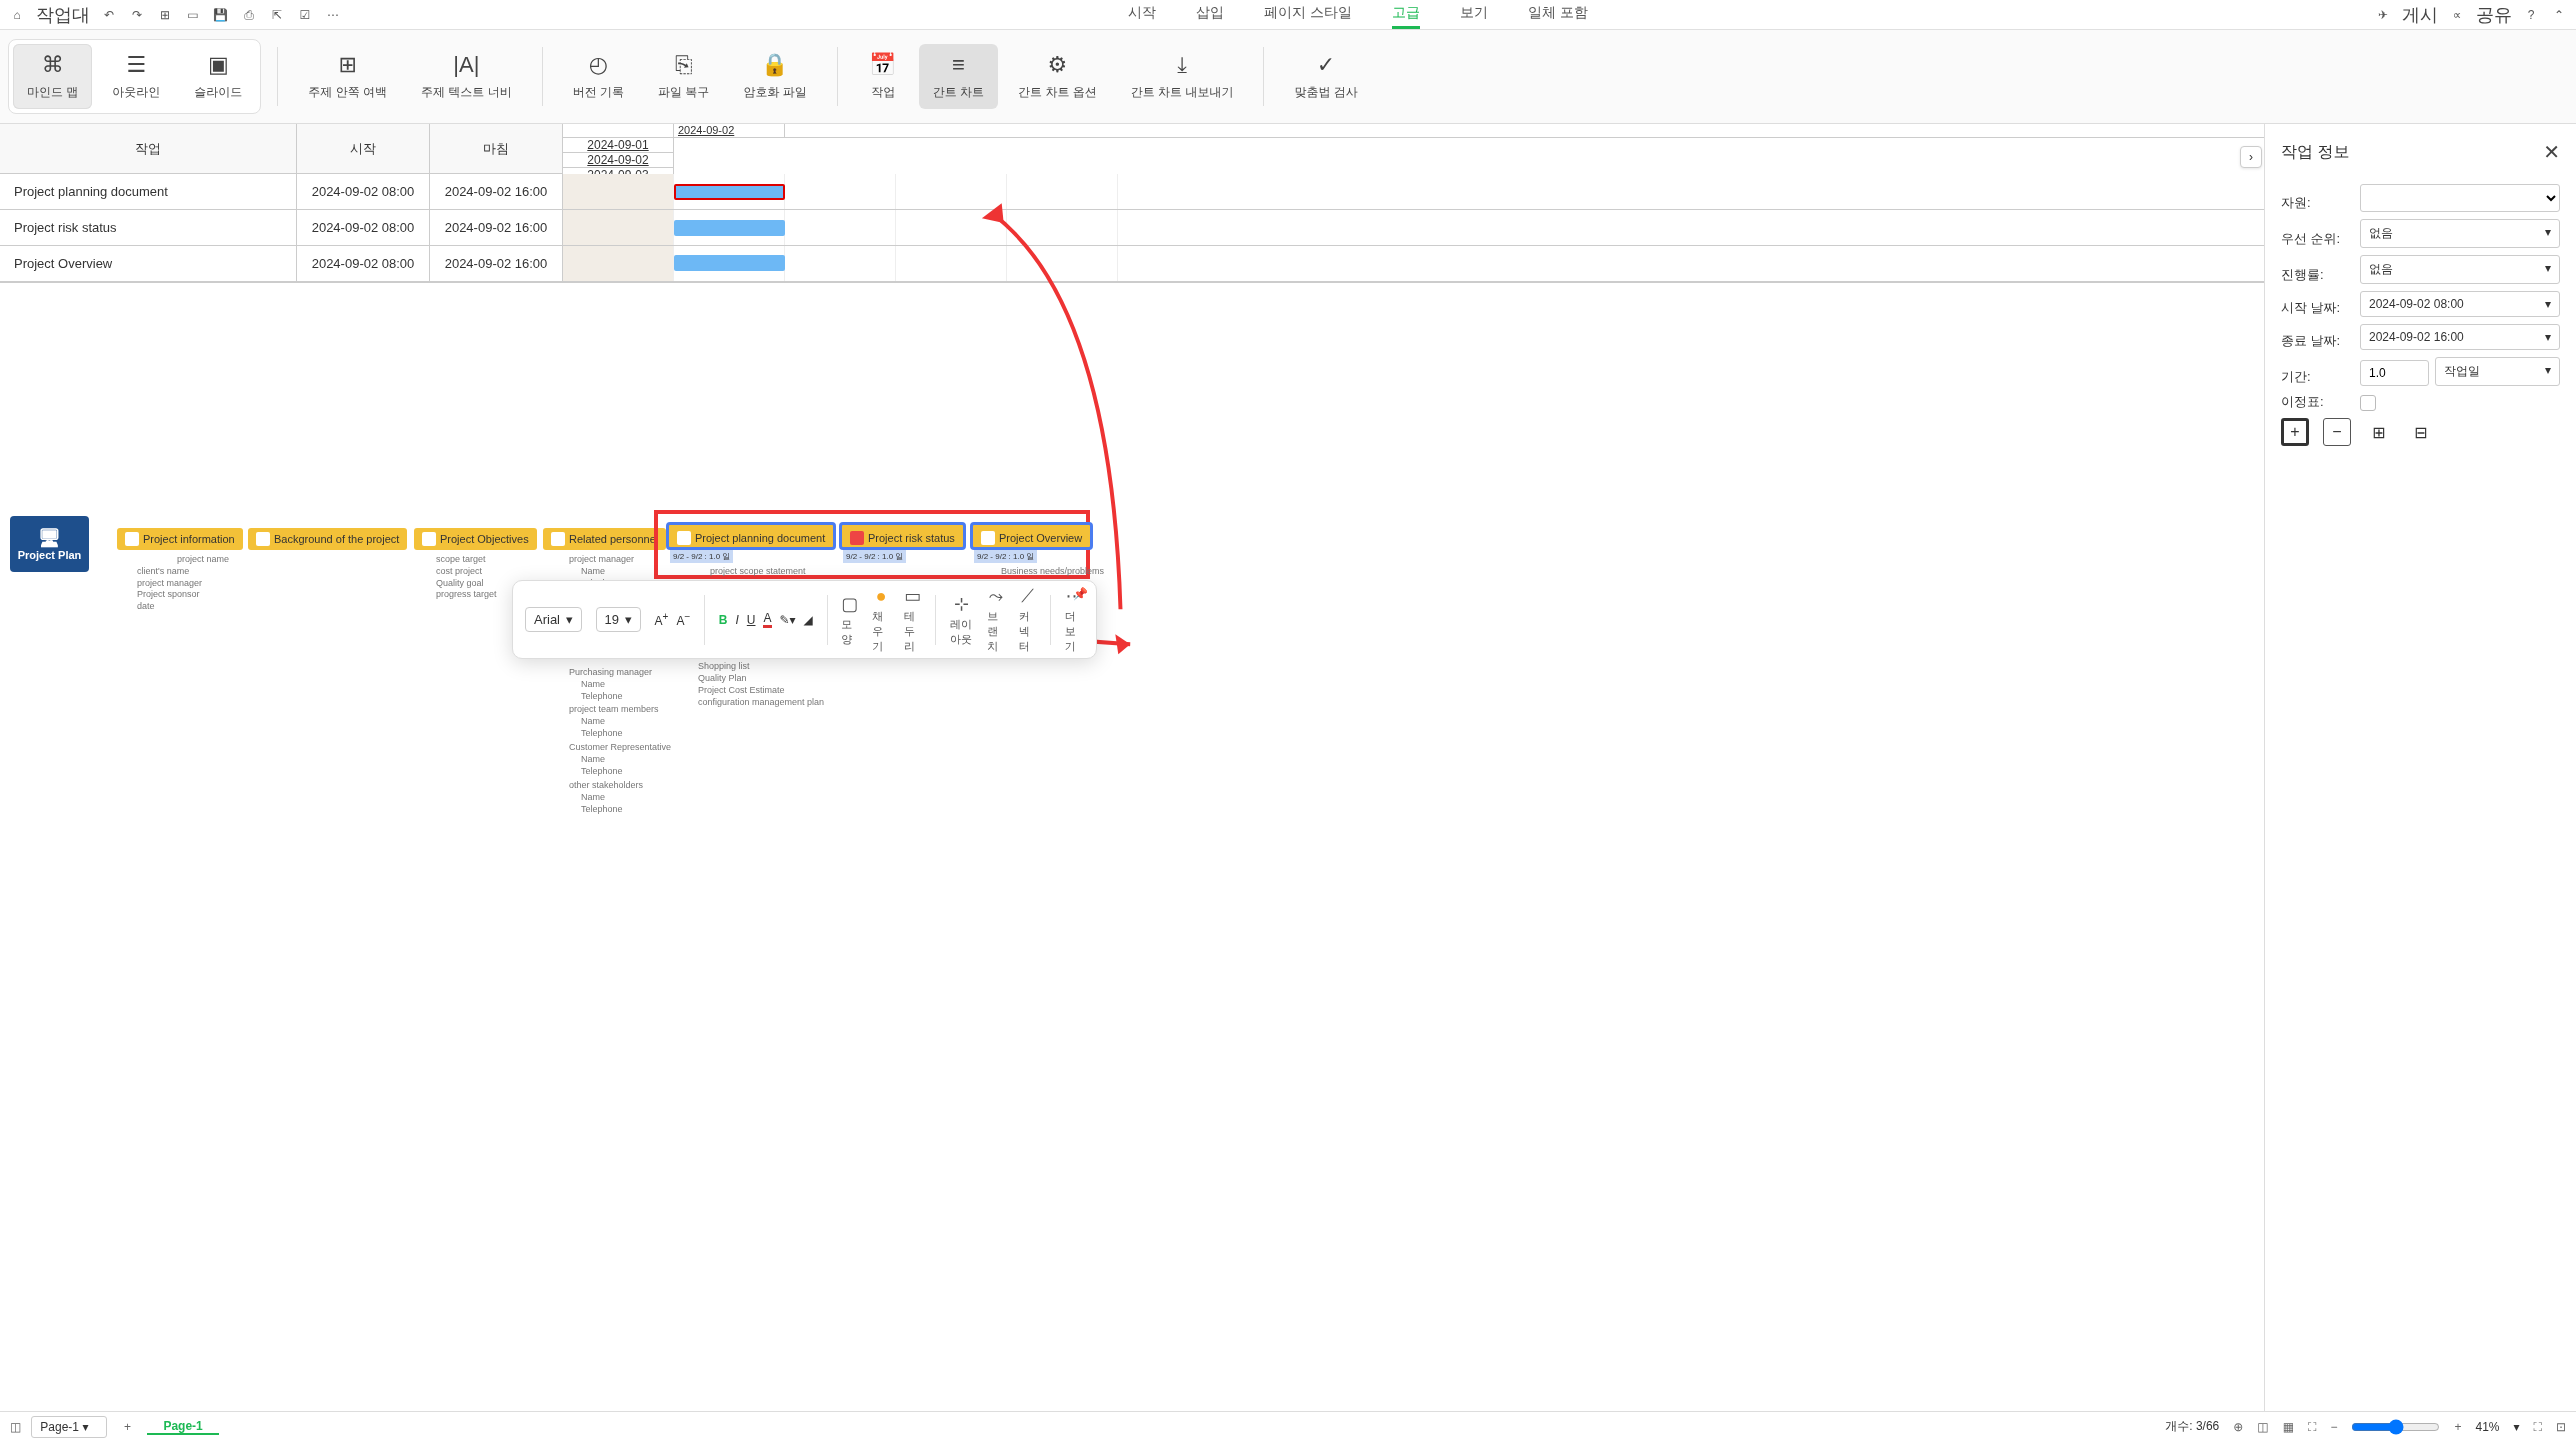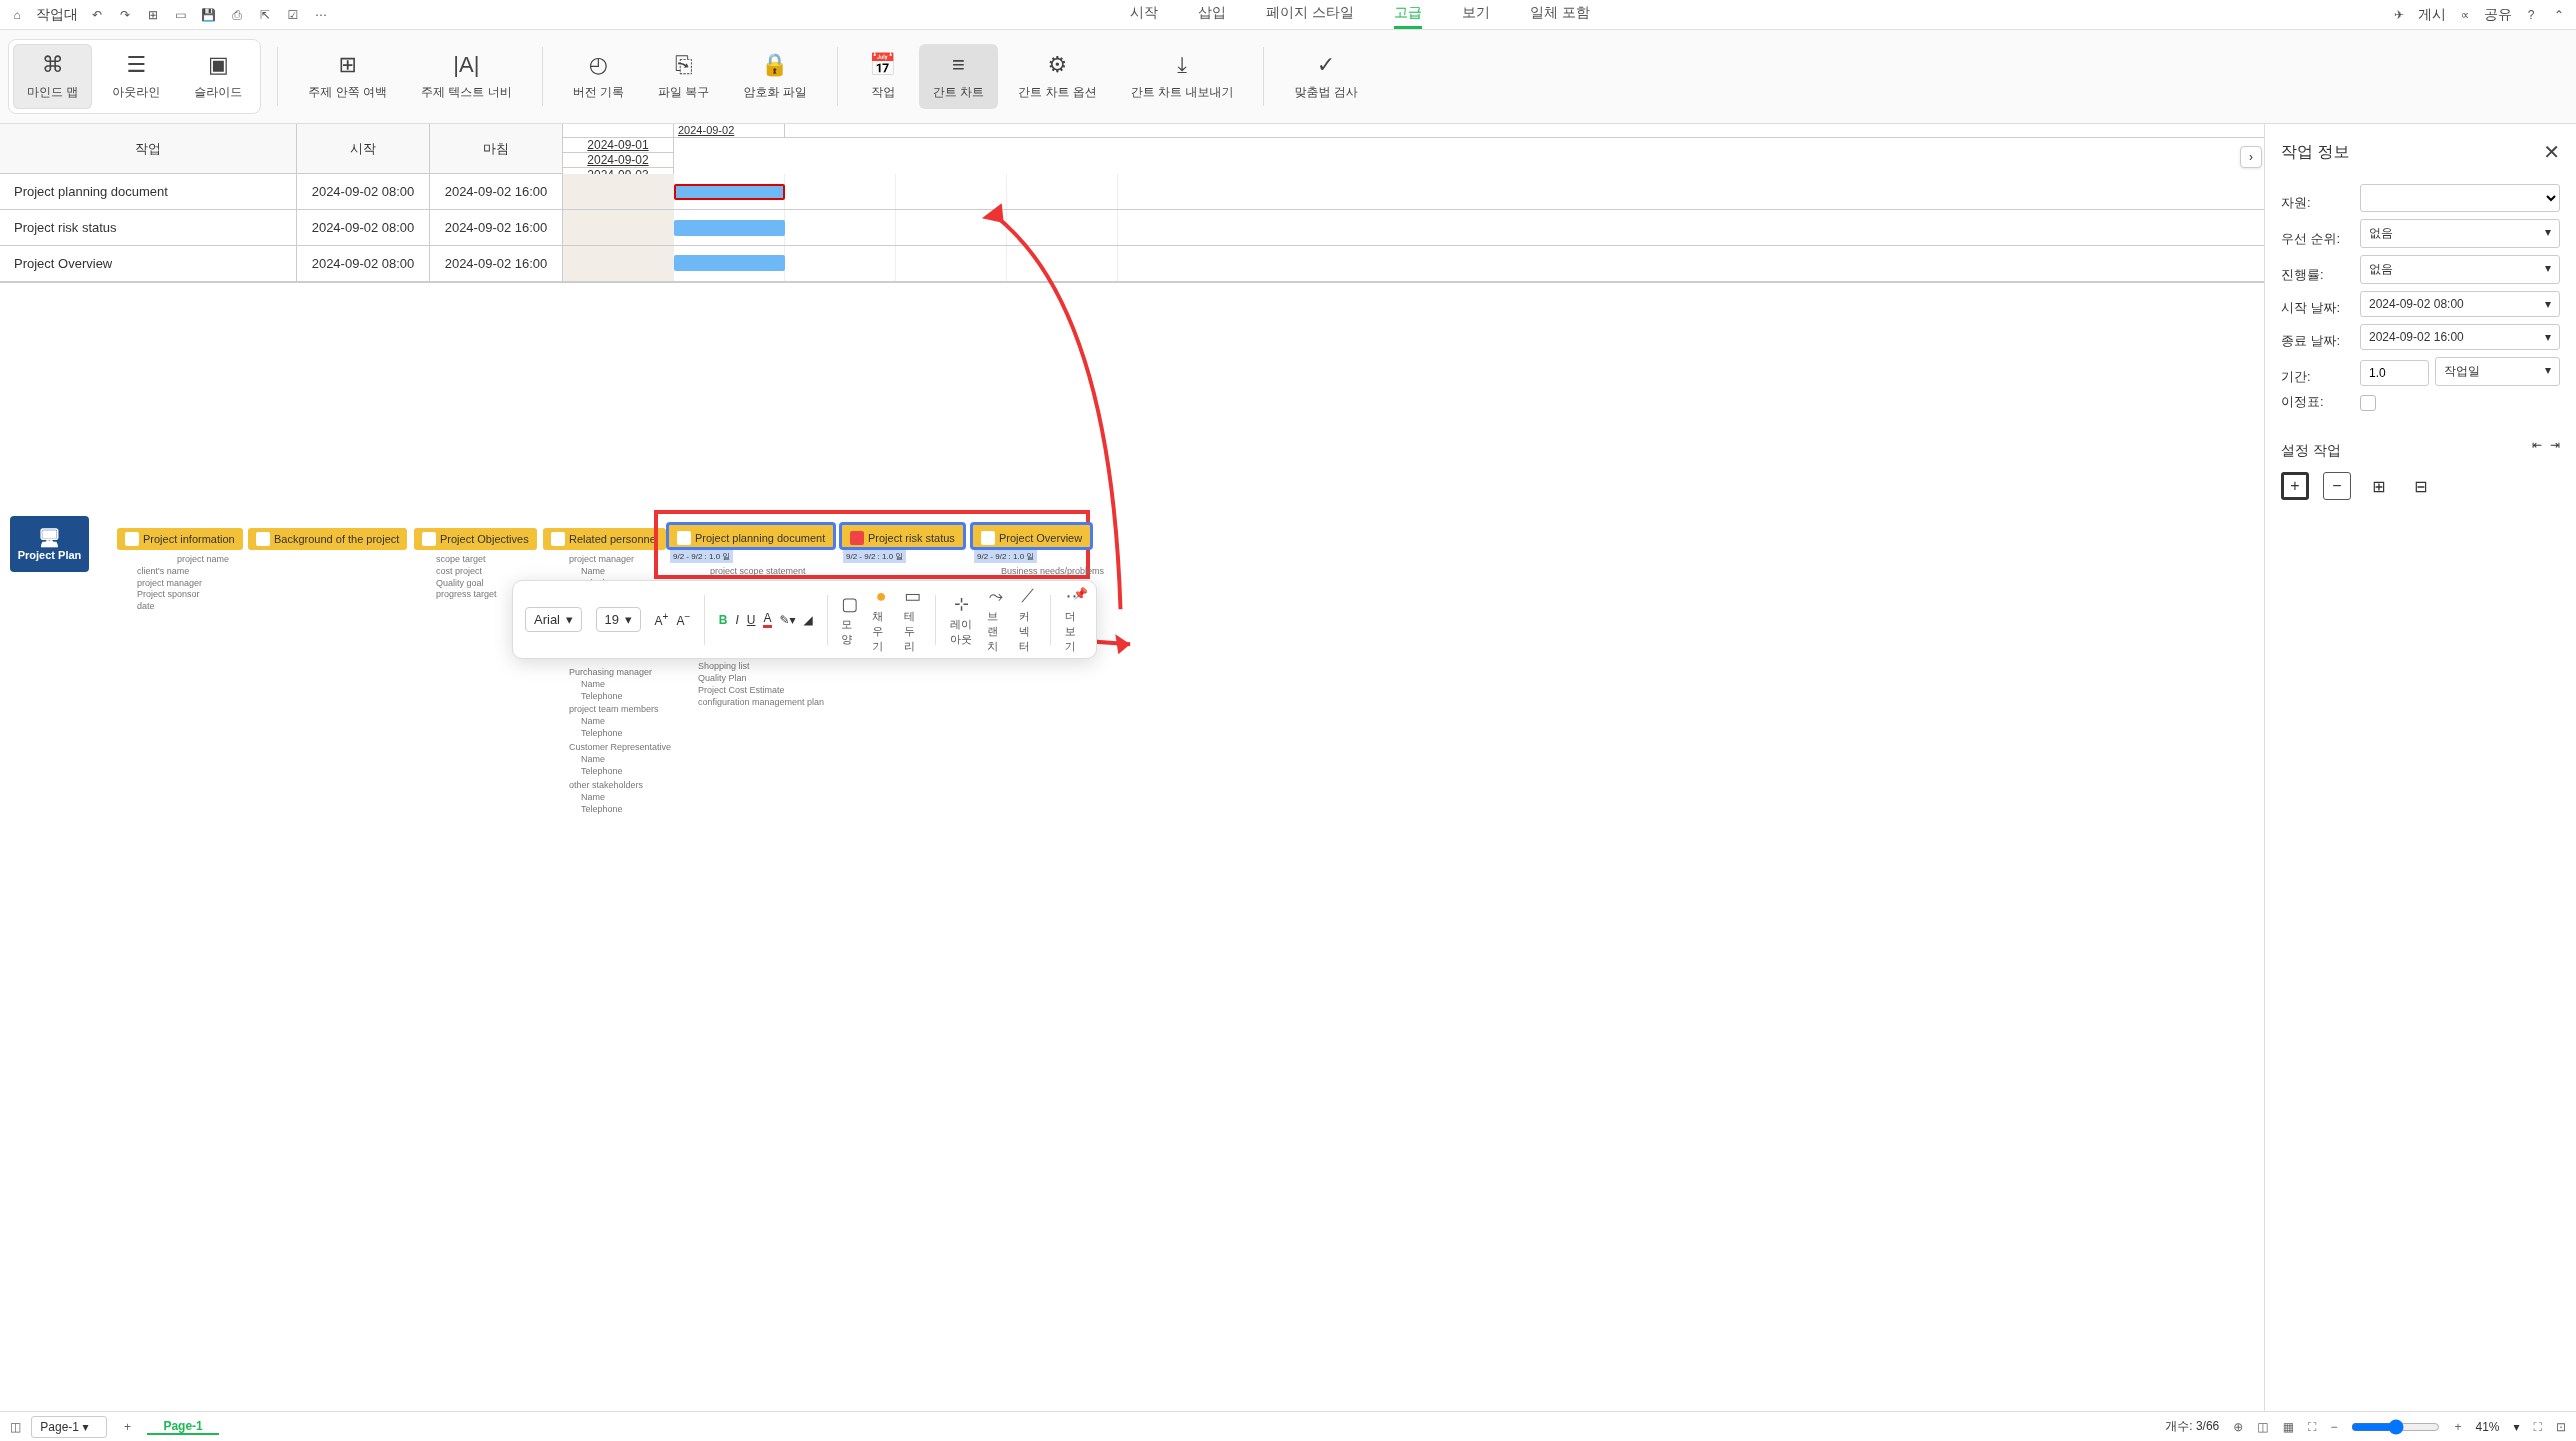--- a/index.html
+++ b/index.html
@@ -3,21 +3,21 @@
 <meta charset="utf-8">
 <style>
 * { box-sizing: border-box; margin: 0; padding: 0; font-family: -apple-system, "Segoe UI", sans-serif; }
 body { background: #fff; font-size: 12px; color: #333; overflow: hidden; }
 
 
 .top-toolbar { height: 30px; display: flex; align-items: center; padding: 0 8px; border-bottom: 1px solid #e0e0e0; }
 .tb-left, .tb-right { display: flex; align-items: center; gap: 10px; }
 .tb-center { flex: 1; display: flex; justify-content: center; gap: 40px; }
 .tb-icon { width: 18px; height: 18px; display: flex; align-items: center; justify-content: center; color: #555; cursor: pointer; }
-.tb-text { font-size: 14px; color: #444; cursor: pointer; }
+.tb-text { font-size: 18px; color: #444; cursor: pointer; }
 .tab-item { font-size: 14px; color: #555; cursor: pointer; padding: 4px 0; }
 .tab-item.active { color: #1db954; border-bottom: 3px solid #1db954; font-weight: 500; }
 
 
 .ribbon { height: 94px; background: #fafafa; border-bottom: 1px solid #ddd; display: flex; align-items: center; padding: 0 8px; gap: 6px; }
 .ribbon-group { display: flex; gap: 6px; align-items: center; }
 .ribbon-btn { display: flex; flex-direction: column; align-items: center; justify-content: center; padding: 8px 14px; cursor: pointer; border-radius: 6px; min-width: 59px; }
 .ribbon-btn.selected { background: #ebebeb; box-shadow: inset 0 0 0 1px #ddd; }
 .ribbon-btn.active { background: #e0e0e0; }
 .ribbon-icon { font-size: 22px; color: #444; height: 26px; display:flex; align-items:center; }
@@ -458,27 +458,20 @@
       <div class="rp-input" style="margin-left:6px; display:flex; justify-content:space-between;">
           <span>작업일</span>
           <span>▾</span>
         </div>
     </div>
     <div class="rp-row">
       <span class="rp-label">이정표:</span>
       <div class="checkbox"></div>
     </div>
 
-    <div style="display:flex; justify-content:space-between; align-items:center;">
-      <div class="rp-section-title">설정 작업</div>
-      <div style="display:flex; gap:8px;">
-        <span style="cursor:pointer;">⇤</span>
-        <span style="cursor:pointer;">⇥</span>
-      </div>
-    </div>
     <div class="rp-icons-row">
       <div class="rp-icon-btn" style="border-width:3px; border-color:#333;">+</div>
       <div class="rp-icon-btn">−</div>
       <div class="rp-icon-btn" style="border:none;">⊞</div>
       <div class="rp-icon-btn" style="border:none;">⊟</div>
     </div>
   </div>
 </div>
 
 <div class="status-bar">

